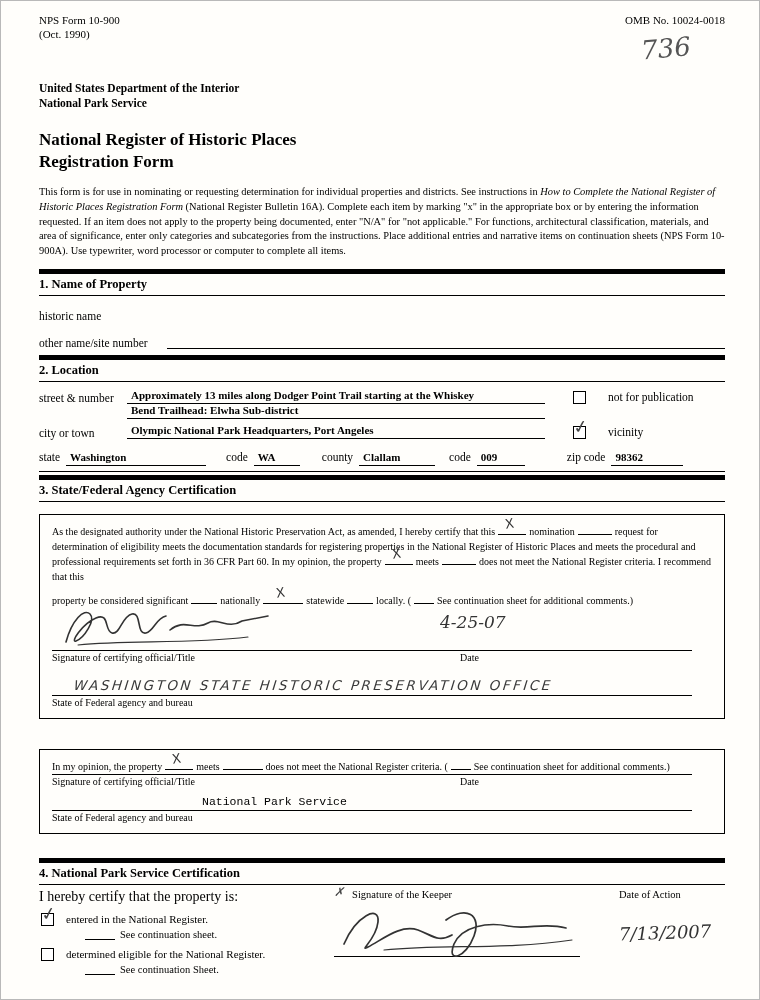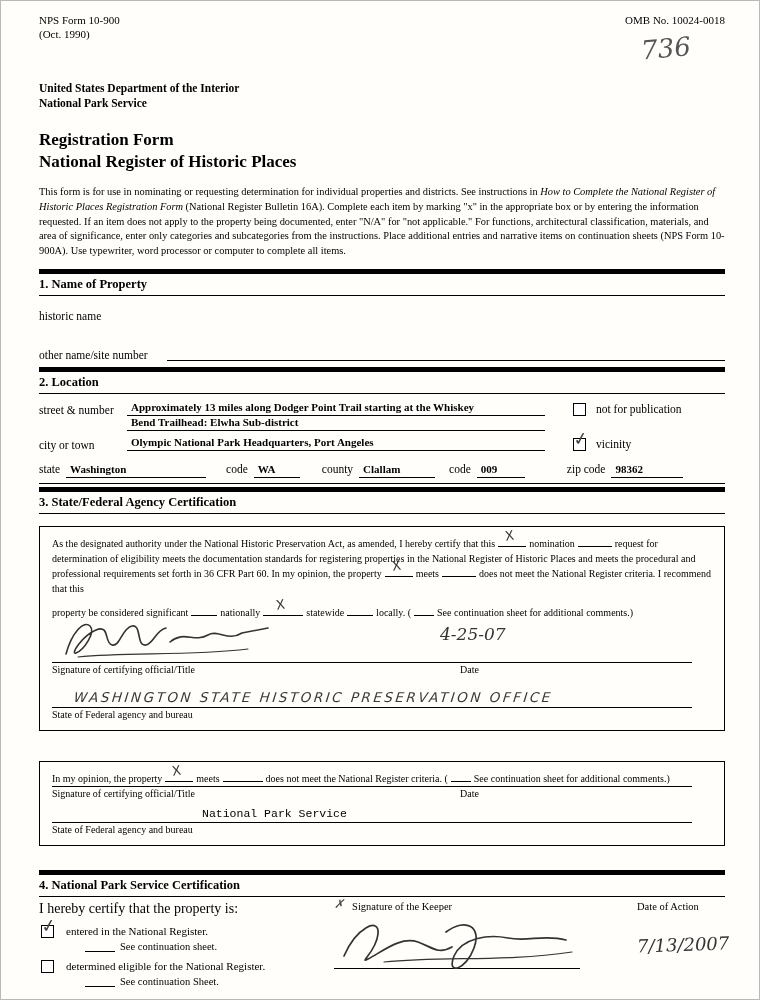--- a/index.html
+++ b/index.html
@@ -16,21 +16,21 @@
   .instructions{margin-top:12px;font-size:10.4px;line-height:1.42}
 
   .sec-head{border-top:5px solid #000;border-bottom:1.5px solid #000;font-weight:bold;
             font-size:12.5px;padding:3px 0 3px}
   .hr-thin{border-bottom:1.2px solid #000}
 
   .frow{display:flex;align-items:flex-end;font-size:11.5px}
   .frow .lbl{white-space:nowrap;width:88px;flex:none}
   .cell{flex:1;border-bottom:1px solid #000;min-height:15px}
   .val{font-weight:bold;font-size:11px;padding-left:4px}
-  .cbcol{width:180px;flex:none;display:flex;gap:10px;align-items:center;padding-left:28px;font-size:11.5px}
+  .cbcol{width:180px;flex:none;display:flex;gap:22px;align-items:center;padding-left:28px;font-size:11.5px}
   .checkbox{width:13px;height:13px;border:1.2px solid #000;position:relative;flex:none;background:#fff}
   .hand-check{position:absolute;left:-1px;top:-11px;font-size:18px;color:#444;
               font-family:"DejaVu Sans",sans-serif;transform:rotate(-10deg)}
   .spacer{width:88px;flex:none}
 
   .state-row{display:flex;font-size:11.5px;margin-top:12px}
   .state-row .slbl{white-space:nowrap;padding:0 6px 0 0}
   .ucell{border-bottom:1px solid #000;min-height:15px;flex:none}
 
   .cert-box{border:1.3px solid #000;margin-top:12px;padding:9px 12px 6px;background:#fffefb}
@@ -60,21 +60,21 @@
   .s4-item{display:flex;align-items:flex-start;font-size:11px}
   .s4-box{width:13px;height:13px;border:1.2px solid #000;margin:0 12px 0 2px;flex:none;position:relative;background:#fff}
   .s4-sub{margin-left:46px;font-size:10.5px;display:flex;align-items:flex-end;margin-top:3px}
   .sub-dash{width:30px;border-bottom:1px solid #000;height:9px;margin-right:5px}
   .mt8{margin-top:8px}
 
   .keeper{position:absolute;left:295px;top:0;width:260px}
   .keeper-head{display:flex;gap:8px;font-size:10.5px;align-items:flex-start}
   .keeper-mark{font-size:12px;color:#444;margin-top:-4px}
   .keeper-line{border-bottom:1px solid #000;width:246px;margin-top:-8px}
-  .doa{position:absolute;left:598px;top:0;font-size:10.5px}
+  .doa{position:absolute;left:580px;top:0;font-size:10.5px}
   .doa .date-hand3{font-size:18px;margin-top:22px;transform:rotate(-2deg)}
   svg{display:block}
 </style>
 </head>
 <body>
 
 <div class="page">
 
   <div class="hdr">
     <div>
@@ -86,31 +86,31 @@
       <div class="hand hand-736">736</div>
     </div>
   </div>
 
   <div class="dept">
     <div>United States Department of the Interior</div>
     <div>National Park Service</div>
   </div>
 
   <div class="title">
+    <div>National Register of Historic Places</div>
     <div>Registration Form</div>
-    <div>National Register of Historic Places</div>
   </div>
 
   <p class="instructions"><span>This form is for use in nominating or requesting determination for individual properties and districts.  See instructions in </span><i>How to Complete the National Register of Historic Places Registration Form</i><span> (National Register Bulletin 16A).  Complete each item by marking "x" in the appropriate box or by entering the information requested.  If an item does not apply to the property being documented, enter "N/A" for "not applicable." For functions, architectural classification, materials, and area of significance, enter only categories and subcategories from the instructions.  Place additional entries and narrative items on continuation sheets (NPS Form 10-900A).  Use typewriter, word processor or computer to complete all items.</span></p>
 
   <div class="sec-head" style="margin-top:10px">1.  Name of Property</div>
   <div class="frow" style="margin-top:14px">
     <span class="lbl">historic name</span>
   </div>
-  <div class="frow" style="margin-top:24px">
+  <div class="frow" style="margin-top:12px">
     <span class="lbl" style="width:128px">other name/site number</span>
     <span class="cell"></span>
   </div>
 
   <div class="sec-head" style="margin-top:6px">2.  Location</div>
   <div class="frow" style="margin-top:7px">
     <span class="lbl">street &amp; number</span>
     <span class="cell"><span class="val">Approximately 13 miles along Dodger Point Trail starting at the Whiskey</span></span>
     <span class="cbcol">
       <span class="checkbox"></span>

